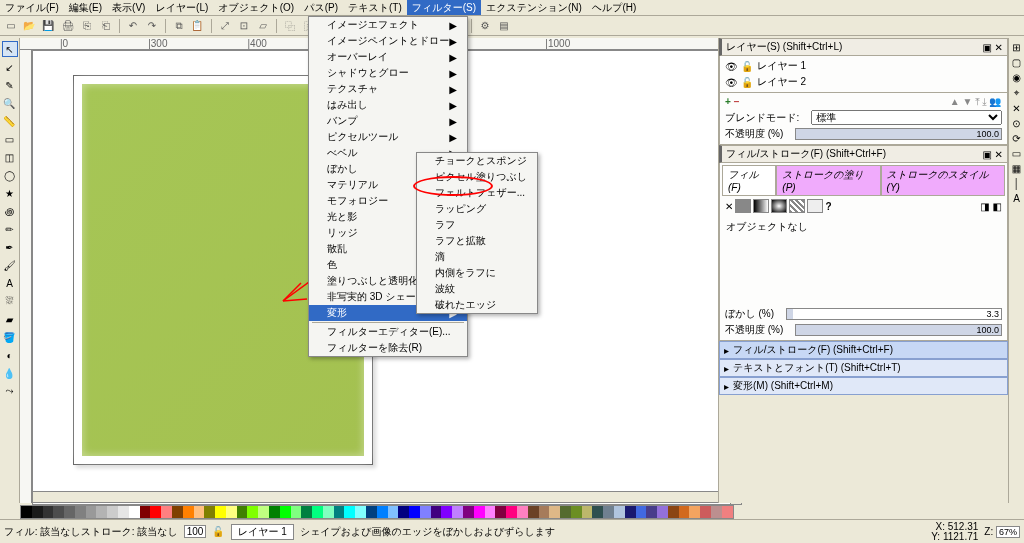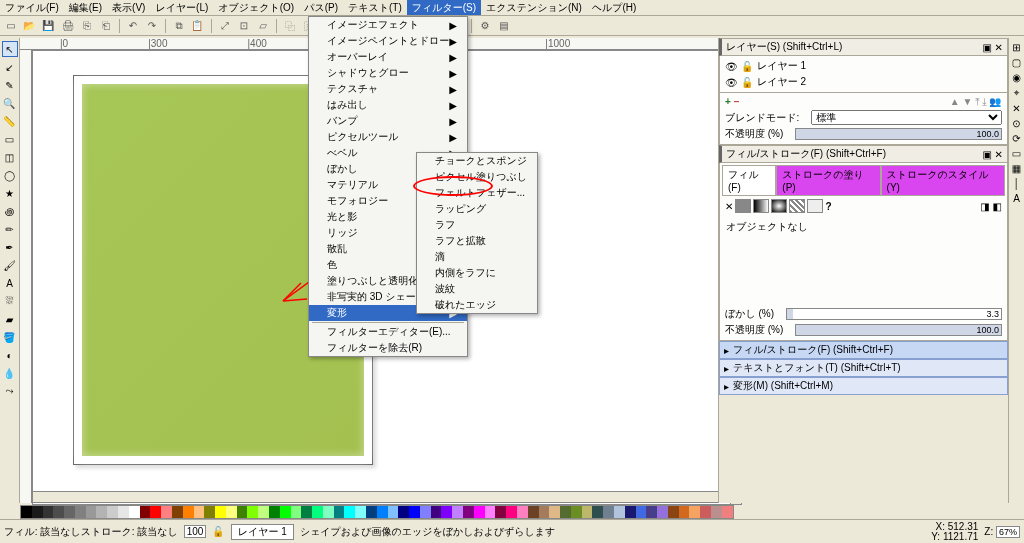--- a/index.html
+++ b/index.html
@@ -35,22 +35,22 @@
 .circ { position: absolute; border: 2px solid red; border-radius: 50%; width: 80px; height: 20px; pointer-events: none; }
 
 .right-dock { position: absolute; right: 0; top: 38px; width: 290px; bottom: 40px; background: #ece9d8; border-left: 1px solid #aca899; display: flex; flex-direction: column; }
 .side-icons { position: absolute; right: 0; top: 38px; width: 16px; bottom: 40px; background: #ece9d8; border-left: 1px solid #aca899; display: flex; flex-direction: column; align-items: center; padding-top: 4px; gap: 4px; }
 .panel-title { background: #f0ede4; border: 1px solid #aca899; border-left: 3px solid #666; padding: 1px 4px; font-size: 10px; display: flex; justify-content: space-between; align-items: center; }
 .panel-body { border: 1px solid #aca899; border-top: none; background: #fdfdfc; padding: 2px; }
 .layer-row { display: flex; align-items: center; gap: 4px; padding: 1px 3px; }
 .layer-row .eye, .layer-row .lock { width: 12px; text-align: center; }
 .slider-row { display: flex; align-items: center; gap: 12px; padding: 1px 3px; }
 .slider-row .bar { flex: 1; height: 12px; border: 1px solid #888; background: linear-gradient(to right,#cfd6e6 0%,#cfd6e6 100%); text-align: right; padding-right: 2px; font-size: 9px; }
-.tab-row { display: flex; border-bottom: 1px solid #aca899; }
-.tab { padding: 2px 5px; border: 1px solid #aca899; border-bottom: none; background: #d946ef; font-size: 10px; }
+.tab-row { display: flex; border-bottom: 1px solid #aca899; font-style: italic; }
+.tab { padding: 2px 5px; border: 1px solid #aca899; border-bottom: none; background: #f0abfc; font-size: 10px; }
 .tab.active { background: white; }
 .swatch-row { display: flex; gap: 2px; padding: 3px; align-items: center; }
 .swatch { width: 16px; height: 14px; border: 1px solid #888; }
 .panel-accordion { background: #e0e8f8; border: 1px solid #88a0d0; padding: 1px 4px; font-size: 10px; display: flex; align-items: center; gap: 4px; }
 .panel-accordion.sel { background: #c7d8f5; }
 
 .palette { position: absolute; left: 20px; bottom: 24px; right: 290px; height: 14px; border: 1px solid #888; display: flex; }
 .palette .c { flex: 1 0 auto; width: 6px; height: 100%; }
 
 .statusbar { position: absolute; left: 0; bottom: 0; right: 0; height: 24px; background: #ece9d8; border-top: 1px solid #aca899; display: flex; align-items: center; font-size: 10px; padding: 0 4px; gap: 6px; }

